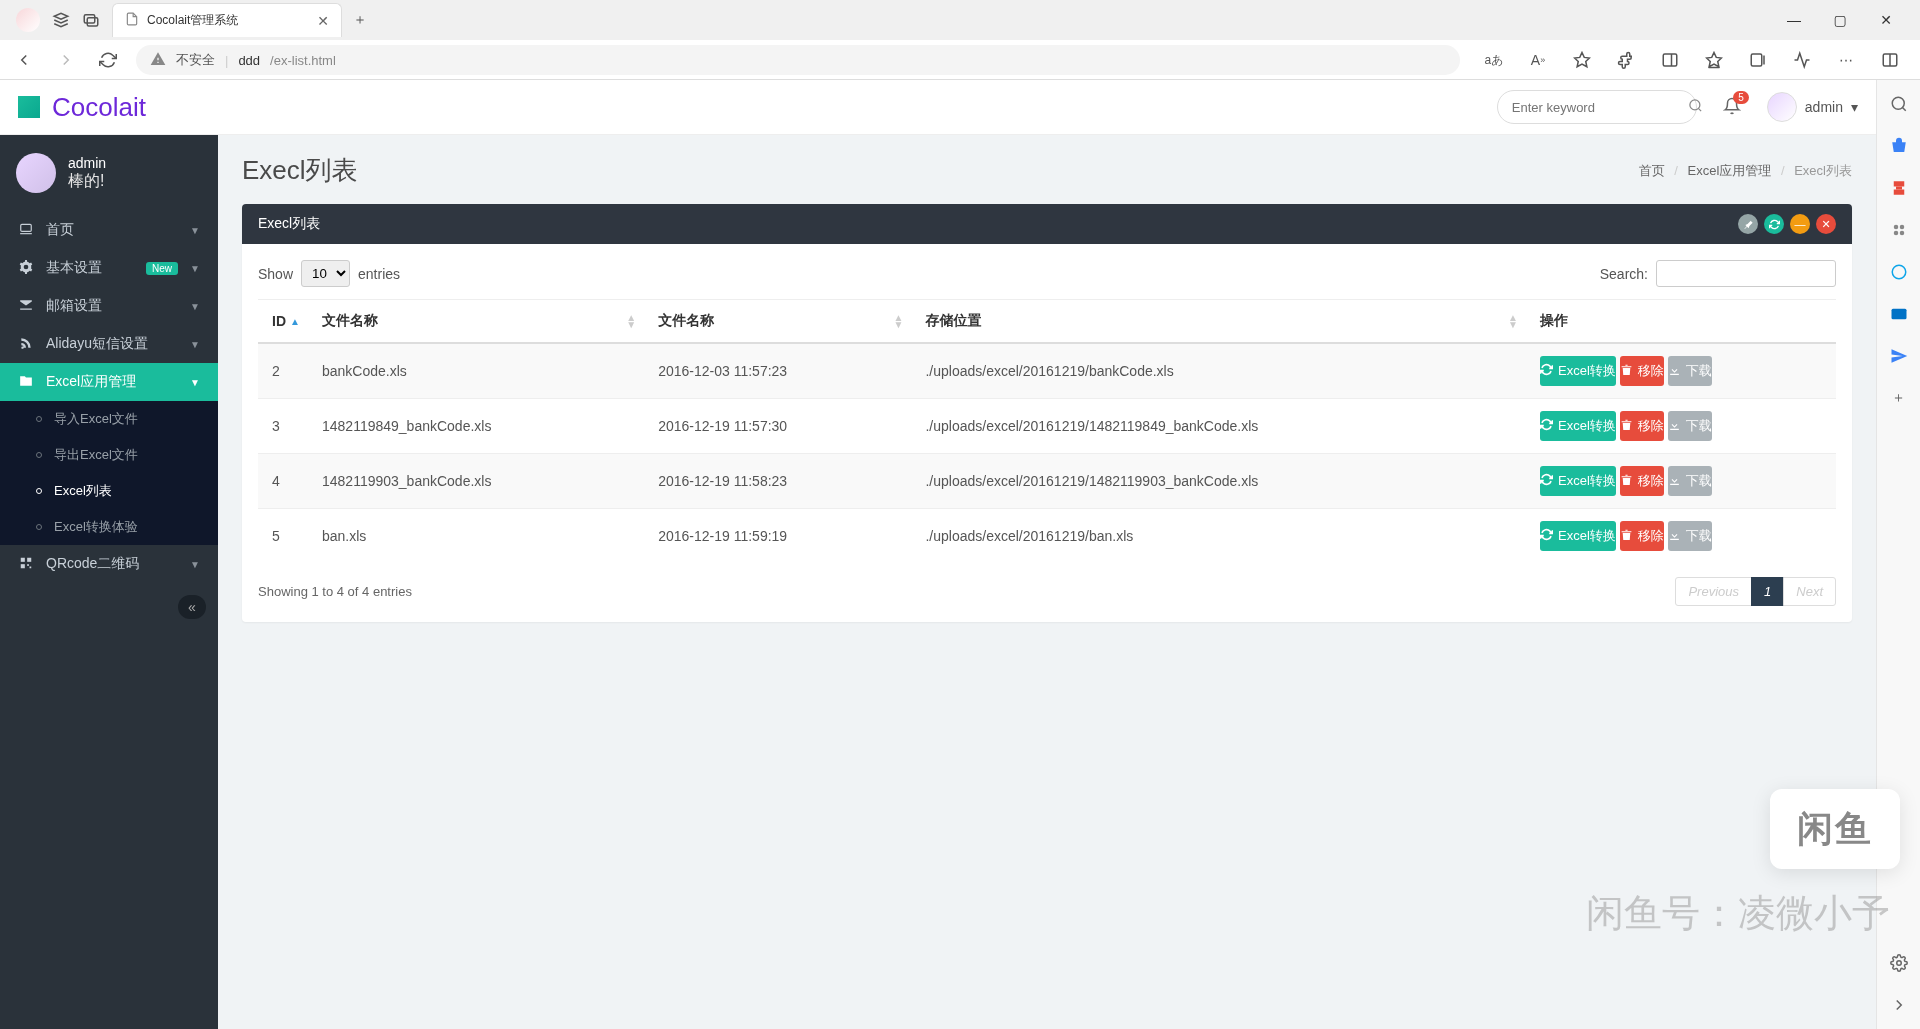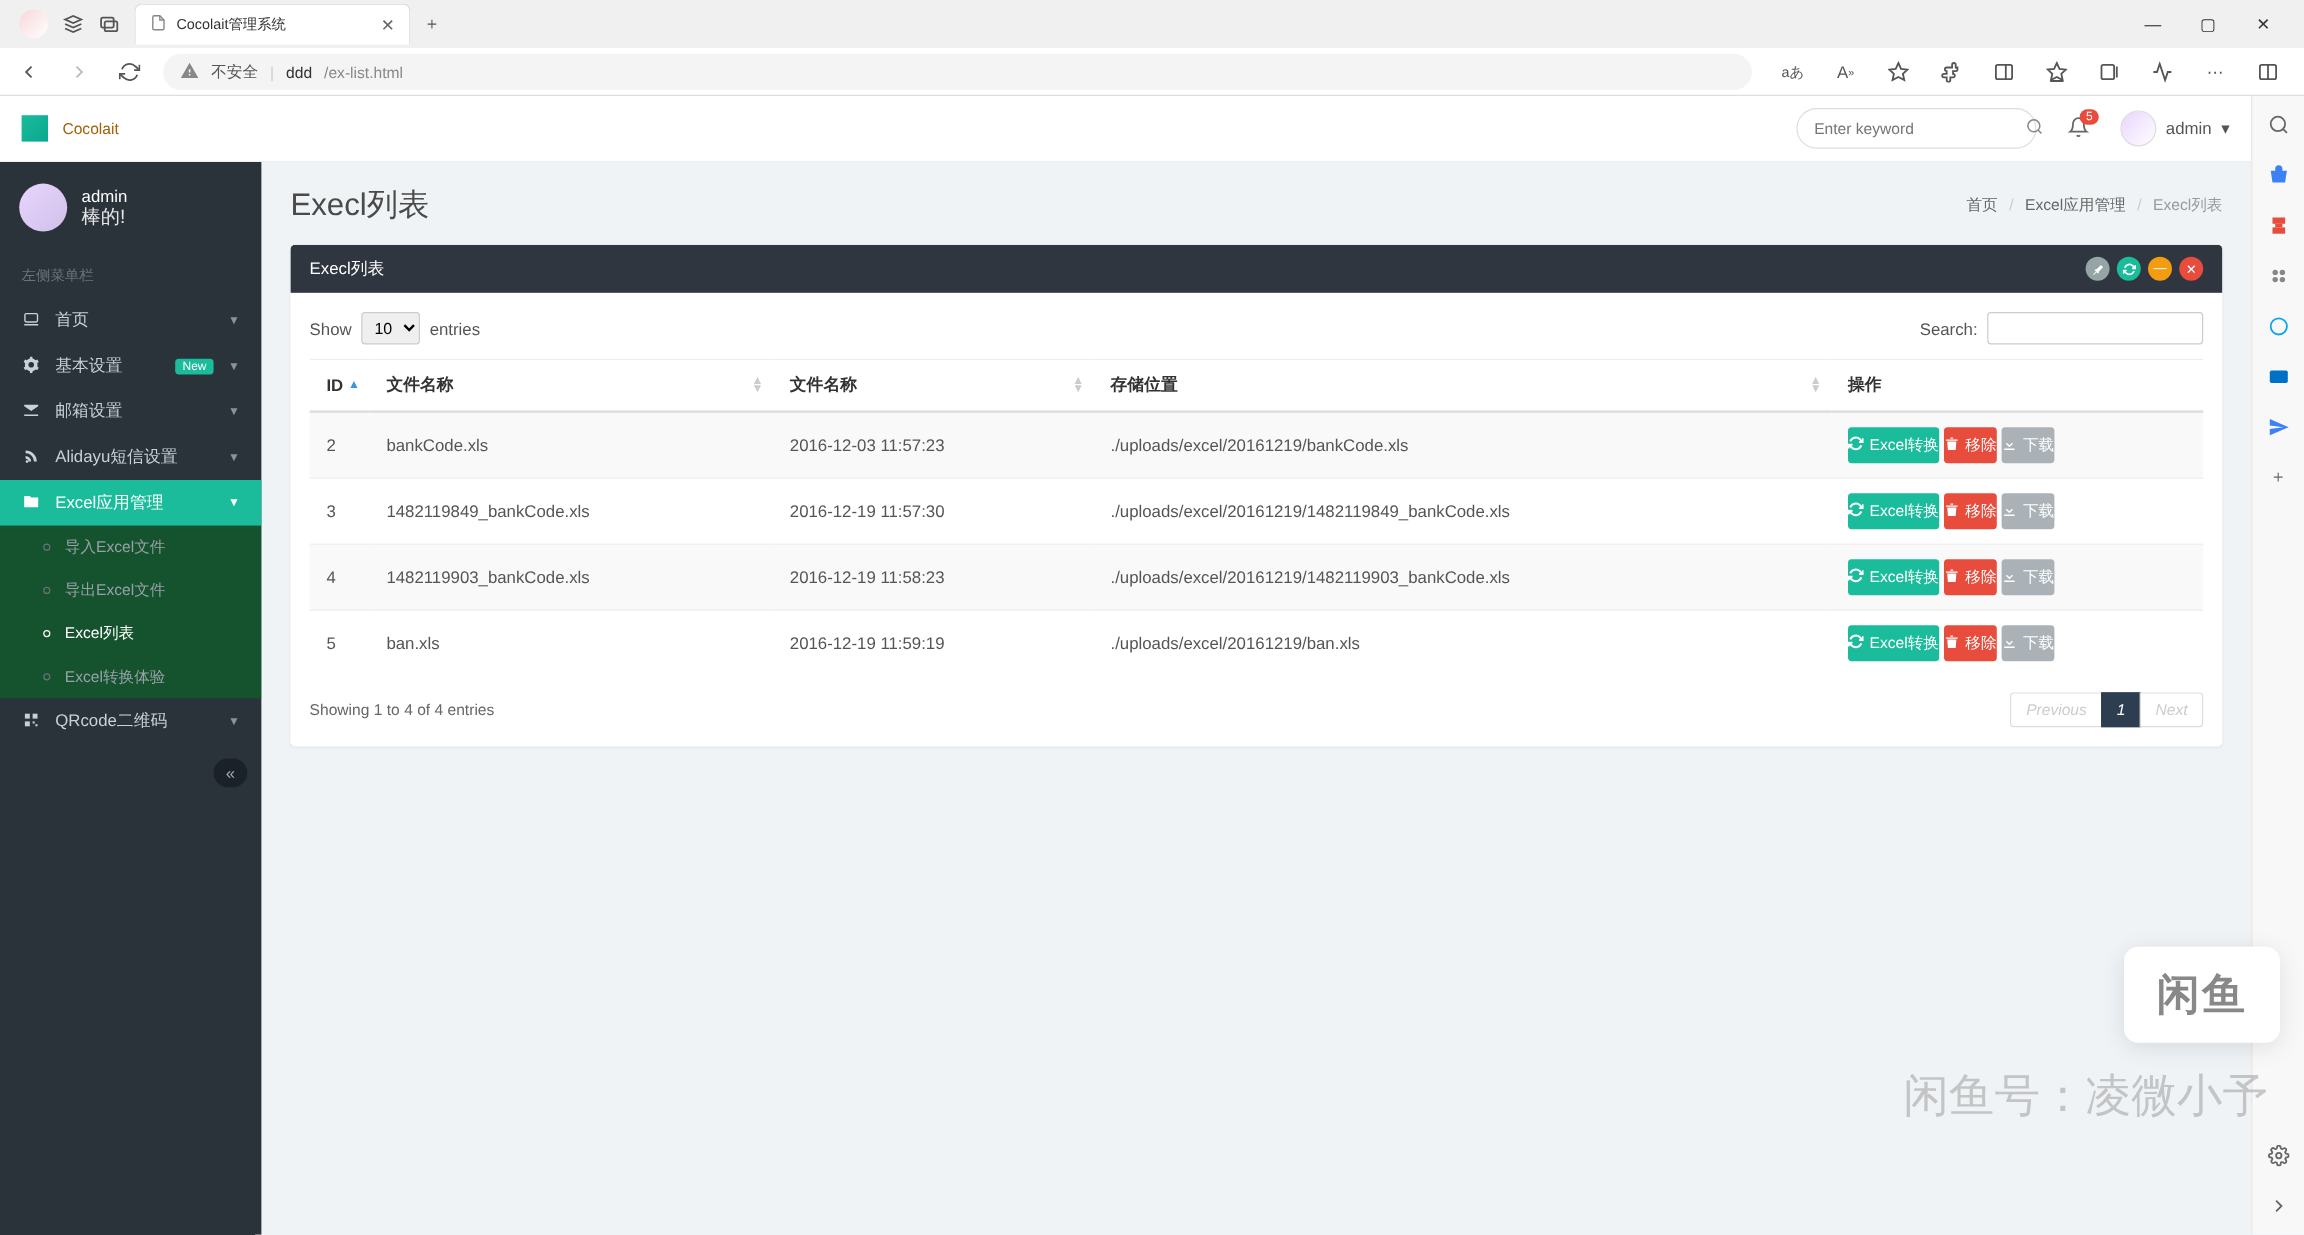--- a/index.html
+++ b/index.html
@@ -28,21 +28,21 @@
 
 
 .app-wrapper { display: flex; height: calc(100vh - 80px); }
 .edge-sidebar { width: 44px; background: #f8f8f8; border-left: 1px solid #e5e5e5; display: flex; flex-direction: column; align-items: center; padding-top: 14px; gap: 22px; color: #666; }
 .edge-sidebar .es-icon { width: 20px; height: 20px; cursor: pointer; display:flex; align-items:center; justify-content:center; }
 .edge-sidebar .es-spacer { flex: 1; }
 
 .app-main { flex: 1; display: flex; flex-direction: column; min-width: 0; }
 .topbar { height: 55px; background: #fff; display: flex; align-items: center; padding: 0 18px; gap: 12px; border-bottom: 1px solid #eee; }
 .brand-logo { width: 22px; height: 22px; background: linear-gradient(135deg, #1abc9c 0%, #0aa88f 100%); }
-.brand-name { font-size: 13px; font-weight: 400; color: #a16207; }
+.brand-name { font-size: 26px; font-weight: 400; color: #6d28d9; }
 .topbar-spacer { flex: 1; }
 .search-box { width: 200px; height: 34px; border: 1px solid #ddd; border-radius: 17px; display: flex; align-items: center; padding: 0 14px; }
 .search-box input { border: none; outline: none; flex: 1; font-size: 13px; background: transparent; }
 .search-box .sicon { color: #888; }
 .notif { position: relative; color: #555; padding: 0 14px; cursor: pointer; }
 .notif-badge { position: absolute; top: -6px; right: 6px; background: #e74c3c; color: #fff; font-size: 10px; border-radius: 8px; padding: 1px 5px; }
 .user-drop { display: flex; align-items: center; gap: 8px; color: #555; cursor: pointer; }
 .user-avatar { width: 30px; height: 30px; border-radius: 50%; background: linear-gradient(135deg,#e8d5ff,#fff); border: 1px solid #ddd; }
 
 .body-row { flex: 1; display: flex; min-height: 0; }
@@ -52,21 +52,21 @@
 .profile-name { color: #fff; font-size: 14px; }
 .profile-sub { color: #e5e5e5; font-size: 16px; }
 .menu-label { padding: 10px 18px; font-size: 12px; color: #6a727a; }
 .menu-item { display: flex; align-items: center; gap: 12px; padding: 10px 18px; cursor: pointer; color: #c8d0d8; position: relative; }
 .menu-item.active { background: #1abc9c; color: #fff; }
 .menu-item .micon { width: 16px; text-align: center; }
 .menu-item .mlabel { flex: 1; font-size: 14px; }
 .menu-item .caret { font-size: 10px; color: #8a929a; }
 .menu-item.active .caret { color: #fff; }
 .badge-new { background: #1abc9c; color: #fff; font-size: 10px; padding: 1px 6px; border-radius: 3px; }
-.submenu { background: #14532d; }
+.submenu { background: #0f172a; }
 .sub-item { display: flex; align-items: center; gap: 12px; padding: 9px 18px 9px 36px; cursor: pointer; color: #98a0a8; font-size: 13px; }
 .sub-item.active { color: #fff; }
 .sub-bullet { width: 6px; height: 6px; border: 1px solid #6a727a; border-radius: 50%; }
 .sub-item.active .sub-bullet { border-color: #fff; }
 .collapse-btn { margin: 12px 12px 12px auto; width: 28px; height: 24px; background: #1a2128; border-radius: 12px; display: flex; align-items: center; justify-content: center; color: #aaa; cursor: pointer; }
 
 .content { flex: 1; background: #f0f3f5; padding: 18px 24px; overflow-y: auto; min-width: 0; }
 .page-head { display: flex; align-items: center; margin-bottom: 16px; }
 .page-title { font-size: 26px; color: #4a4a4a; font-weight: 400; }
 .breadcrumb { margin-left: auto; font-size: 13px; color: #999; }
@@ -250,21 +250,20 @@
     <div class="body-row">
 
       <div class="sidebar">
         <div class="profile">
           <div class="profile-av"></div>
           <div>
             <div class="profile-name">admin</div>
             <div class="profile-sub">棒的!</div>
           </div>
         </div>
-        <div class="menu-label">左侧菜单栏</div>
         <div id="menu-container">
             <div class="menu-item">
               <span class="micon"><svg width="14" height="14" viewBox="0 0 24 24" fill="none" stroke="currentColor" stroke-width="2">
                   <rect x="3" y="4" width="18" height="12" rx="2"></rect>
                   <line x1="2" y1="20" x2="22" y2="20"></line>
                 </svg></span>
               <span class="mlabel">首页</span>
               <span class="caret">▼</span>
             </div>
             <div class="menu-item">

